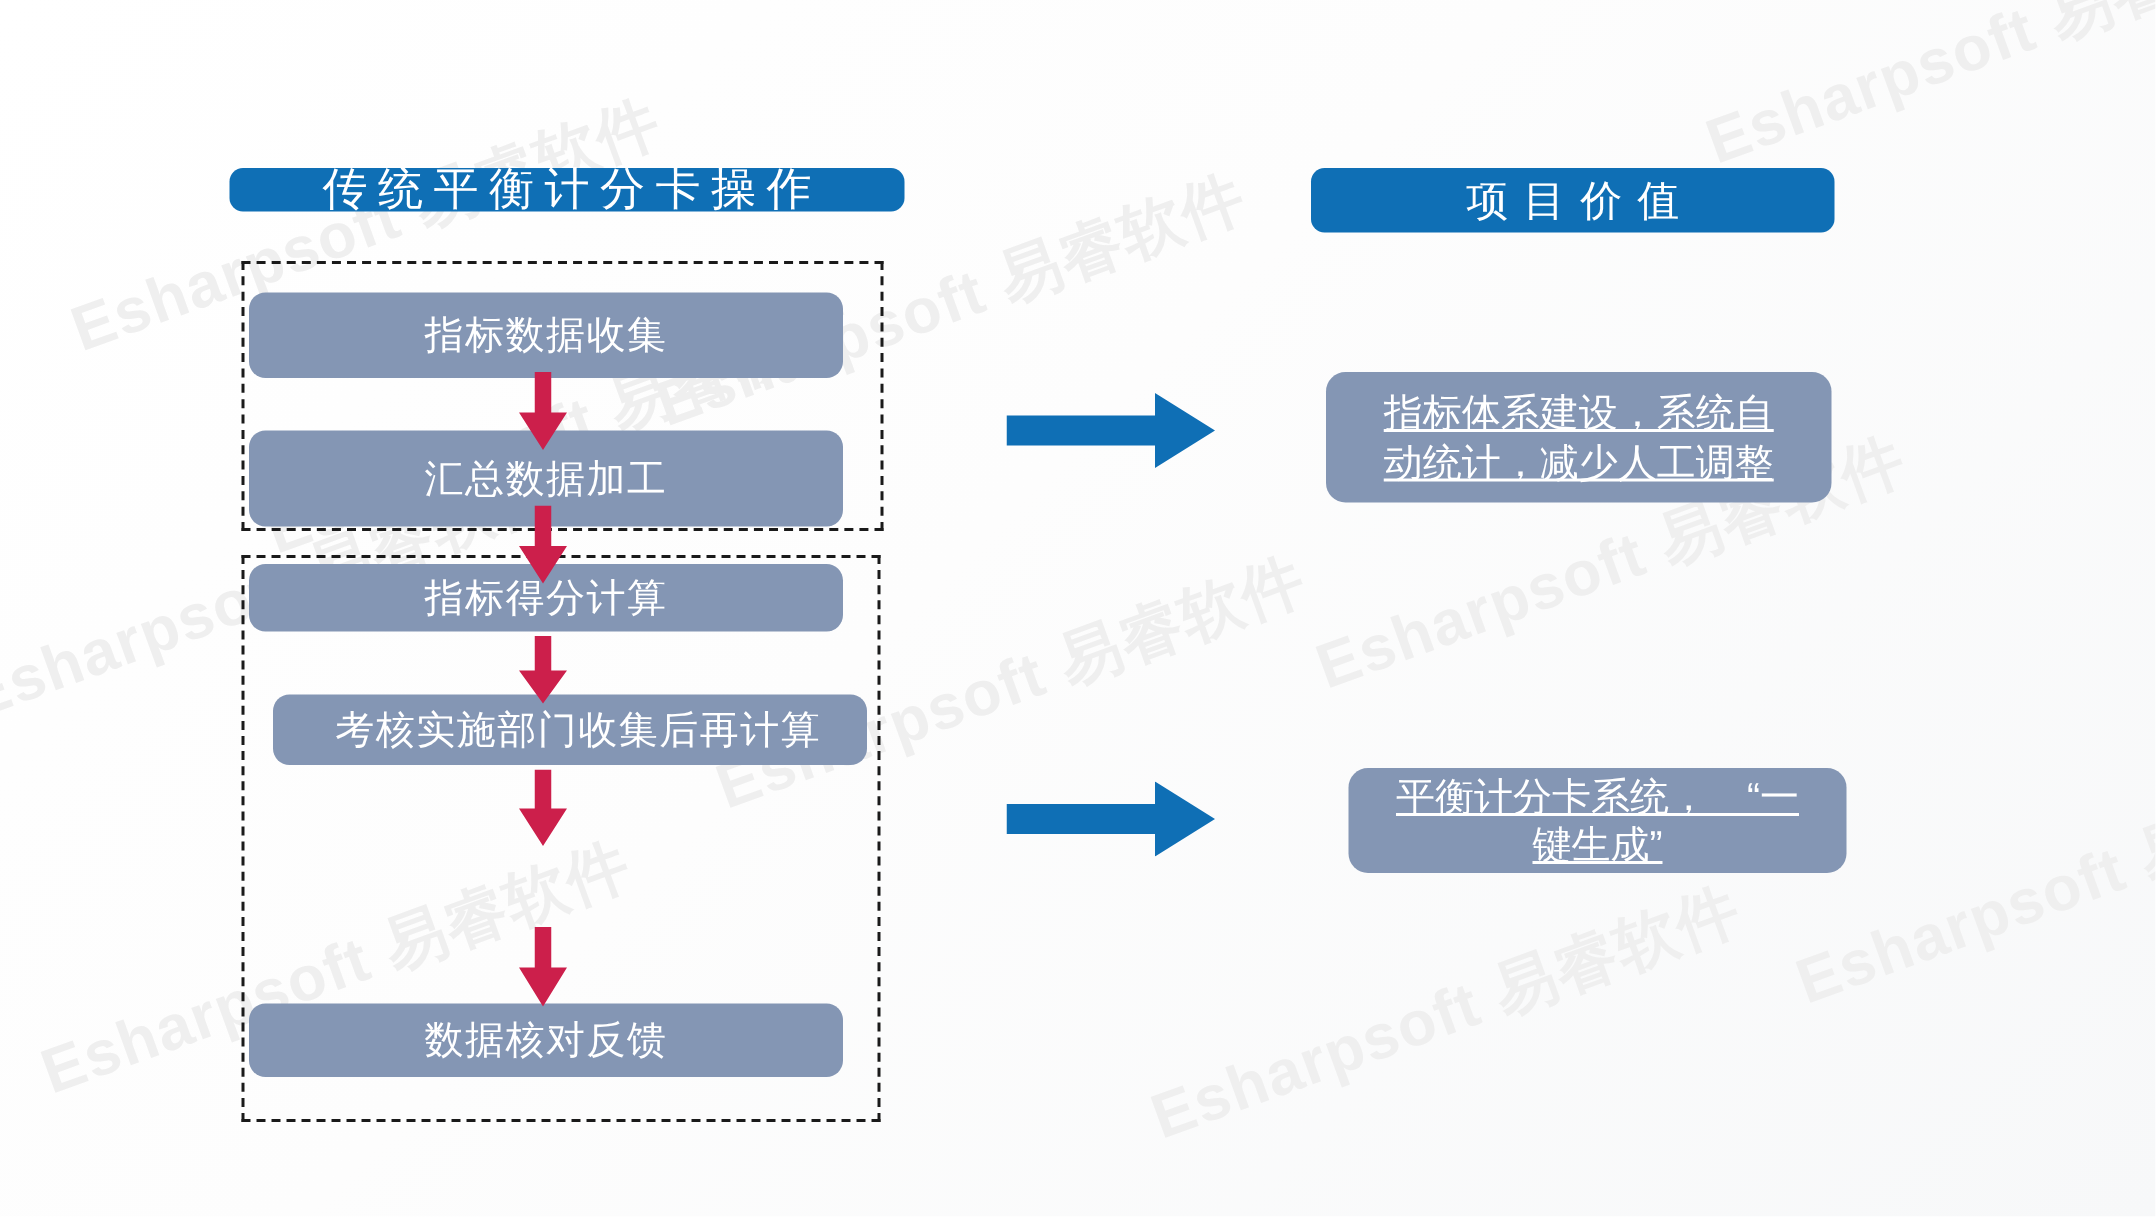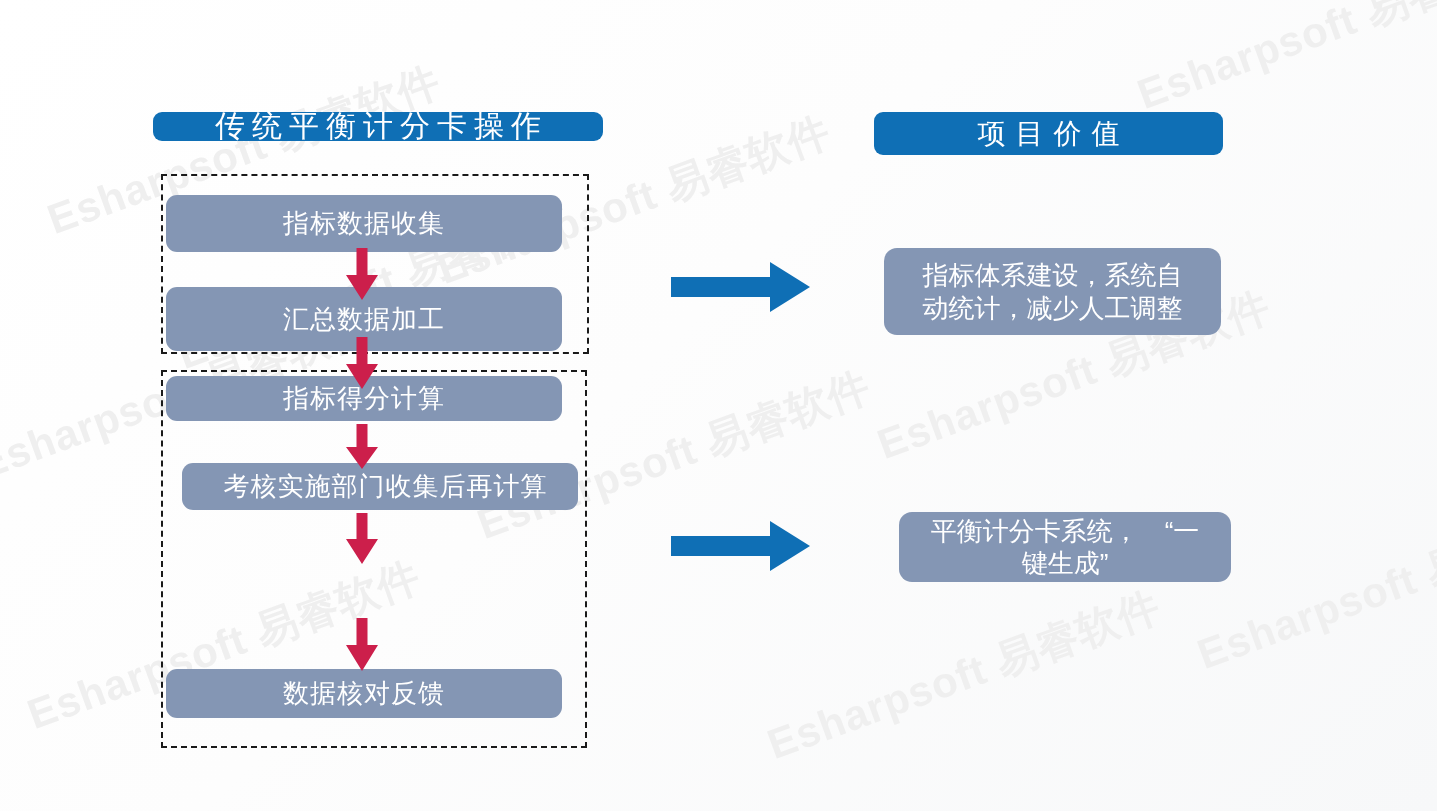--- a/index.html
+++ b/index.html
@@ -143,21 +143,21 @@
     color: #ffffff;
     font-size: 26px;
     line-height: 1.25;
     text-align: center;
     z-index: 4;
     box-sizing: border-box;
     padding: 4px 14px;
   }
   #rbox-1 { left: 884px; top: 248px; width: 337px; height: 87px; }
   #rbox-2 { left: 884px; top: 512px; width: 332px; height: 70px; margin-left: 15px; }
-  .rbox .txt { display: block; width: 100%; }
+  .rbox .txt { display: block; width: 100%; text-decoration: underline; }
 </style>
 </head>
 <body>
 
 <div id="slide">
 
   <div class="wm-layer">
     <div class="wm" style="left:40px;  top:195px; font-size:42px;">Esharpsoft 易睿软件</div>
     <div class="wm" style="left:-30px; top:440px; font-size:42px;">Esharpsoft 易睿软件</div>
     <div class="wm" style="left:20px;  top:690px; font-size:42px;">Esharpsoft 易睿软件</div>

